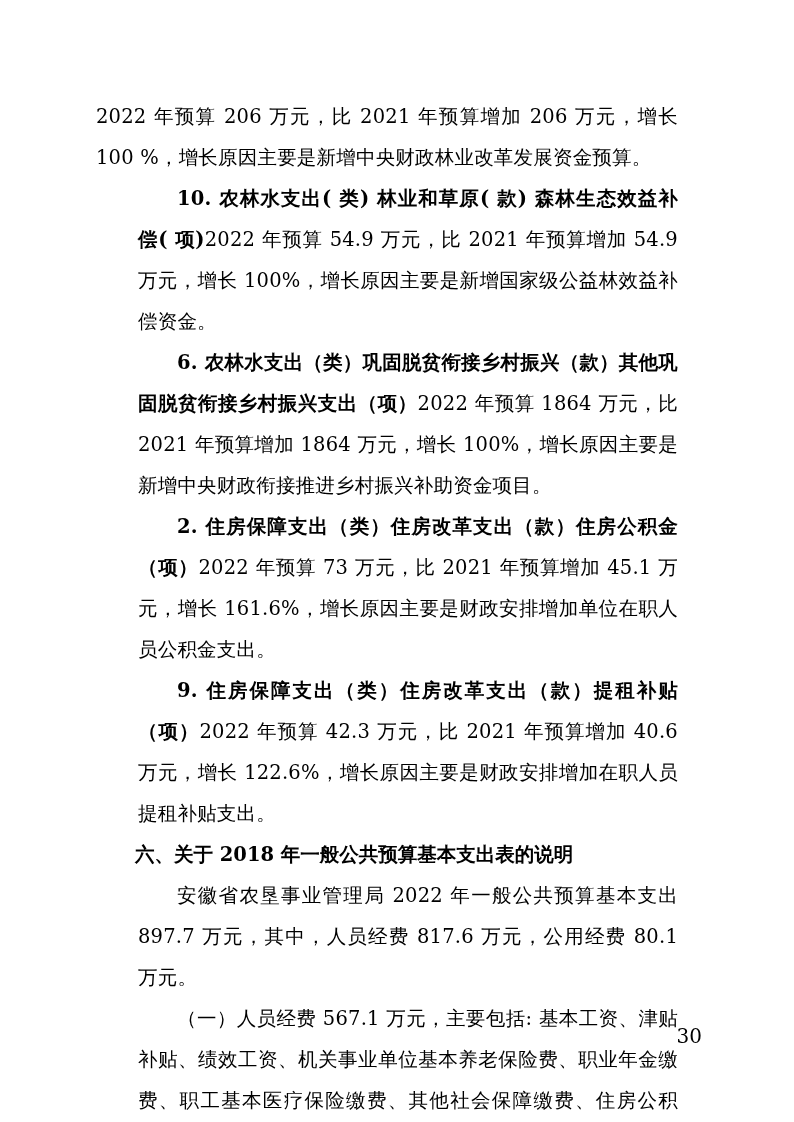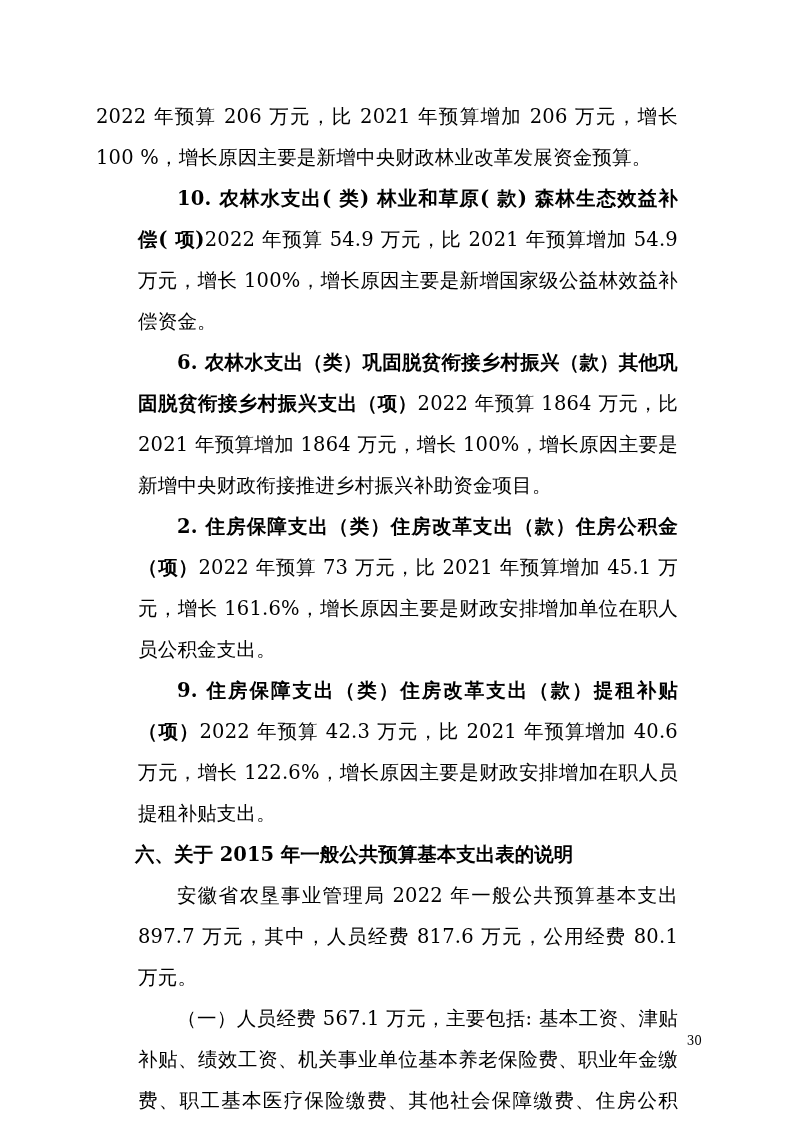--- a/index.html
+++ b/index.html
@@ -43,21 +43,21 @@
     font-size: 19.5px;
     line-height: 41px;
     font-weight: bold;
     text-indent: 39px;
     margin: 0;
   }
   .page-number {
     position: absolute;
     right: 92px;
     bottom: 74px;
-    font-size: 12px;
+    font-size: 20px;
     font-family: "DejaVu Serif", "Liberation Serif", serif;
     color: #000000;
   }
   .runhead {
     display: inline;
   }
 </style>
 </head>
 <body>
 
@@ -75,20 +75,20 @@
 
 
   <p class="para indent">
     <span class="bold runhead">2. 住房保障支出（类）住房改革支出（款）住房公积金（项）</span><span class="runhead">2022 年预算 73 万元，比 2021 年预算增加 45.1 万元，增长 161.6%，增长原因主要是财政安排增加单位在职人员公积金支出。</span>
   </p>
 
   <p class="para indent">
     <span class="bold runhead">9. 住房保障支出（类）住房改革支出（款）提租补贴（项）</span><span class="runhead">2022 年预算 42.3 万元，比 2021 年预算增加 40.6 万元，增长 122.6%，增长原因主要是财政安排增加在职人员提租补贴支出。</span>
   </p>
 
-  <p class="section-heading">六、关于 2015 年一般公共预算基本支出表的说明</p>
+  <p class="section-heading">六、关于 2018 年一般公共预算基本支出表的说明</p>
 
   <p class="para indent">安徽省农垦事业管理局 2022 年一般公共预算基本支出 897.7 万元，其中，人员经费 817.6 万元，公用经费 80.1 万元。</p>
 
   <p class="para indent">（一）人员经费 567.1 万元，主要包括: 基本工资、津贴补贴、绩效工资、机关事业单位基本养老保险费、职业年金缴费、职工基本医疗保险缴费、其他社会保障缴费、住房公积金、医疗费、</p>
 
   <div class="page-number">30</div>
 </div>
 
 </body></html>

